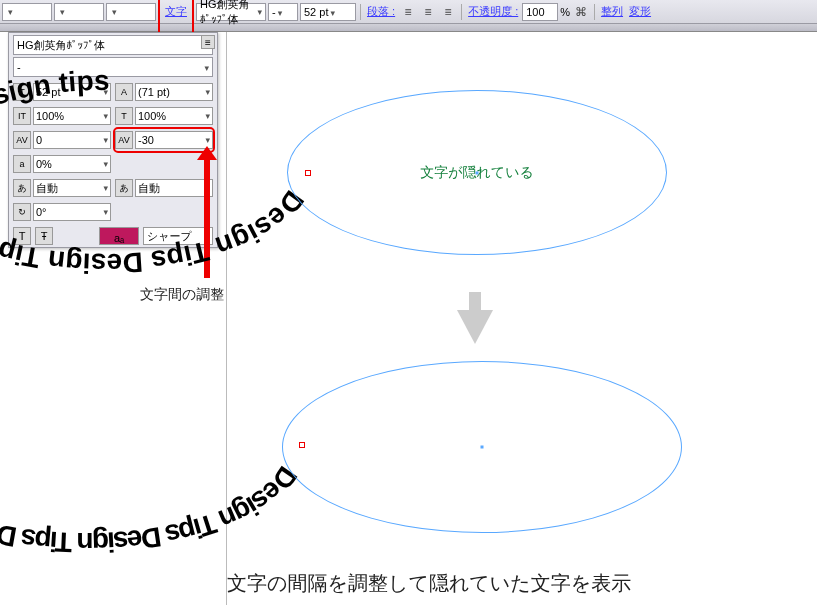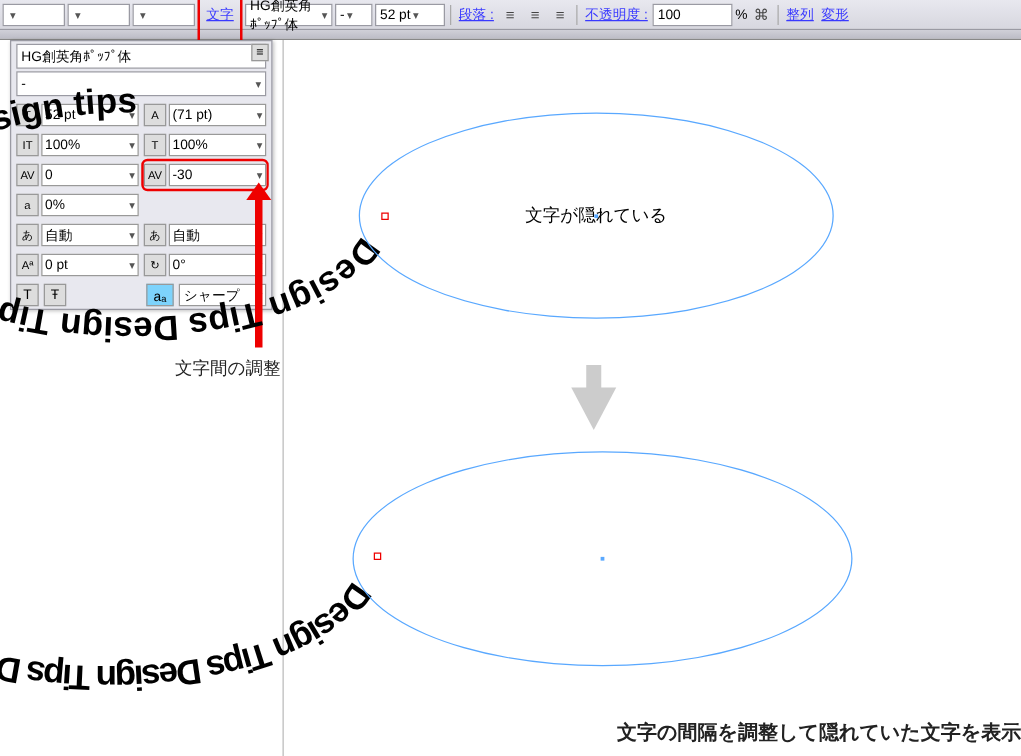--- a/index.html
+++ b/index.html
@@ -40,36 +40,36 @@
 .panel-menu-btn{ position:absolute; right:2px; top:2px; width:14px; height:14px; font-size:10px; display:flex; align-items:center; justify-content:center; border:1px solid #999; background:#ddd; cursor:pointer;}
 
 
 .canvas{
   position:absolute; left:226px; top:32px; right:0; bottom:0;
   background:#fff; border-left:1px solid #bbb;
 }
 .ellipse-wrap{ position:absolute; }
 .ellipse{ border:1px solid #59a8ff; border-radius:50%; position:relative;}
 .ellipse::after{ content:""; position:absolute; left:50%; top:50%; width:3px; height:3px; background:#59a8ff; transform:translate(-50%,-50%);}
-.ellipse-label{ position:absolute; left:50%; top:50%; transform:translate(-50%,-50%); font-size:14px; color:#000000; white-space:nowrap;}
+.ellipse-label{ position:absolute; left:50%; top:50%; transform:translate(-50%,-50%); font-size:14px; color:#15803d; white-space:nowrap;}
 .anchor{ position:absolute; width:6px;height:6px; background:#fff; border:1px solid #e00; }
 .path-text{ position:absolute; width:100%; height:100%; }
 .path-text svg{ width:100%; height:100%; overflow:visible;}
 .path-text text{ font-family:"Comic Sans MS","MS Gothic",cursive; font-size:28px; font-weight:bold; fill:#000;}
 .path-text.tight text{ letter-spacing:-2px;}
 .arrow-down{ position:absolute; left:50%; transform:translateX(-50%);
   width:0;height:0; border-left:18px solid transparent; border-right:18px solid transparent; border-top:34px solid #ccc;}
 .arrow-down::before{ content:""; position:absolute; left:-6px; top:-52px; width:12px; height:20px; background:#ccc;}
 
 
 .red-arrow{ position:absolute; left:204px; top:158px; width:6px; height:120px; background:#e00;}
 .red-arrow::before{ content:""; position:absolute; left:-7px; top:-12px; width:0;height:0;
   border-left:10px solid transparent; border-right:10px solid transparent; border-bottom:14px solid #e00;}
 .annot-label{ position:absolute; font-size:14px; color:#222;}
-.bottom-caption{ position:absolute; left:0; right:0; bottom:8px; text-align:right; font-size:16px; color:#222;font-weight:bold;}
+.bottom-caption{ position:absolute; left:0; right:0; bottom:8px; text-align:left; font-size:20px; color:#222;}
 </style>
 </head>
 <body>
 
 <div class="top-toolbar">
   <div class="sel slim drop-arrow"></div>
   <div class="sel slim drop-arrow"></div>
   <div class="sel slim drop-arrow"></div>
   <span class="red-box">
     <span class="menu-link">文字</span>
@@ -83,21 +83,21 @@
   <div class="sel" style="width:56px">
       <span class="drop-arrow">52 pt</span>
     </div>
   <div class="divider"></div>
   <span class="menu-link">段落 :</span>
   <span class="tb-icon">≡</span>
   <span class="tb-icon">≡</span>
   <span class="tb-icon">≡</span>
   <div class="divider"></div>
   <span class="menu-link">不透明度 :</span>
-  <div class="sel" style="width:64px">
+  <div class="sel" style="width:36px">
       <span>100</span>
     </div>
   <span>%</span>
   <span class="tb-icon">⌘</span>
   <div class="divider"></div>
   <span class="menu-link">整列</span>
   <span class="menu-link">変形</span>
 </div>
 <div class="sec-toolbar"></div>
 
@@ -159,45 +159,39 @@
     <div class="cell">
       <div class="ico">あ</div>
       <div class="spin">
           <span>自動</span>
         </div>
     </div>
     <div class="cell">
       <div class="ico">あ</div>
       <div class="spin">
           <span>自動</span>
-        </div>
-    </div>
-    <div class="cell">
-      <div class="ico">Aª</div>
-      <div class="spin">
-          <span>0 pt</span>
         </div>
     </div>
     <div class="cell">
       <div class="ico">↻</div>
       <div class="spin">
           <span>0°</span>
         </div>
     </div>
   </div>
 
   <div class="row">
     <div class="ico" style="width:18px;height:18px;background:#ddd;border:1px solid #999;display:flex;align-items:center;justify-content:center;">
         <span>T</span>
       </div>
     <div class="ico" style="width:18px;height:18px;background:#ddd;border:1px solid #999;display:flex;align-items:center;justify-content:center;">
         <span>Ŧ</span>
       </div>
     <div style="flex:1"></div>
-    <div class="ico" style="width:22px;height:18px;background:#7dd3fc;border:1px solid #999;display:flex;align-items:flex-end;justify-content:center;">
+    <div class="ico" style="width:40px;height:18px;background:#be185d;border:1px solid #999;display:flex;align-items:flex-end;justify-content:center;">
         <span>aₐ</span>
       </div>
     <div class="spin" style="flex:0 0 70px;border:1px solid #999;background:#fff;height:18px;display:flex;align-items:center;padding:0 3px;position:relative;">
       <span>シャープ</span>
       <span style="position:absolute;right:2px;font-size:9px;">▾</span>
     </div>
   </div>
 
 </div>
 

